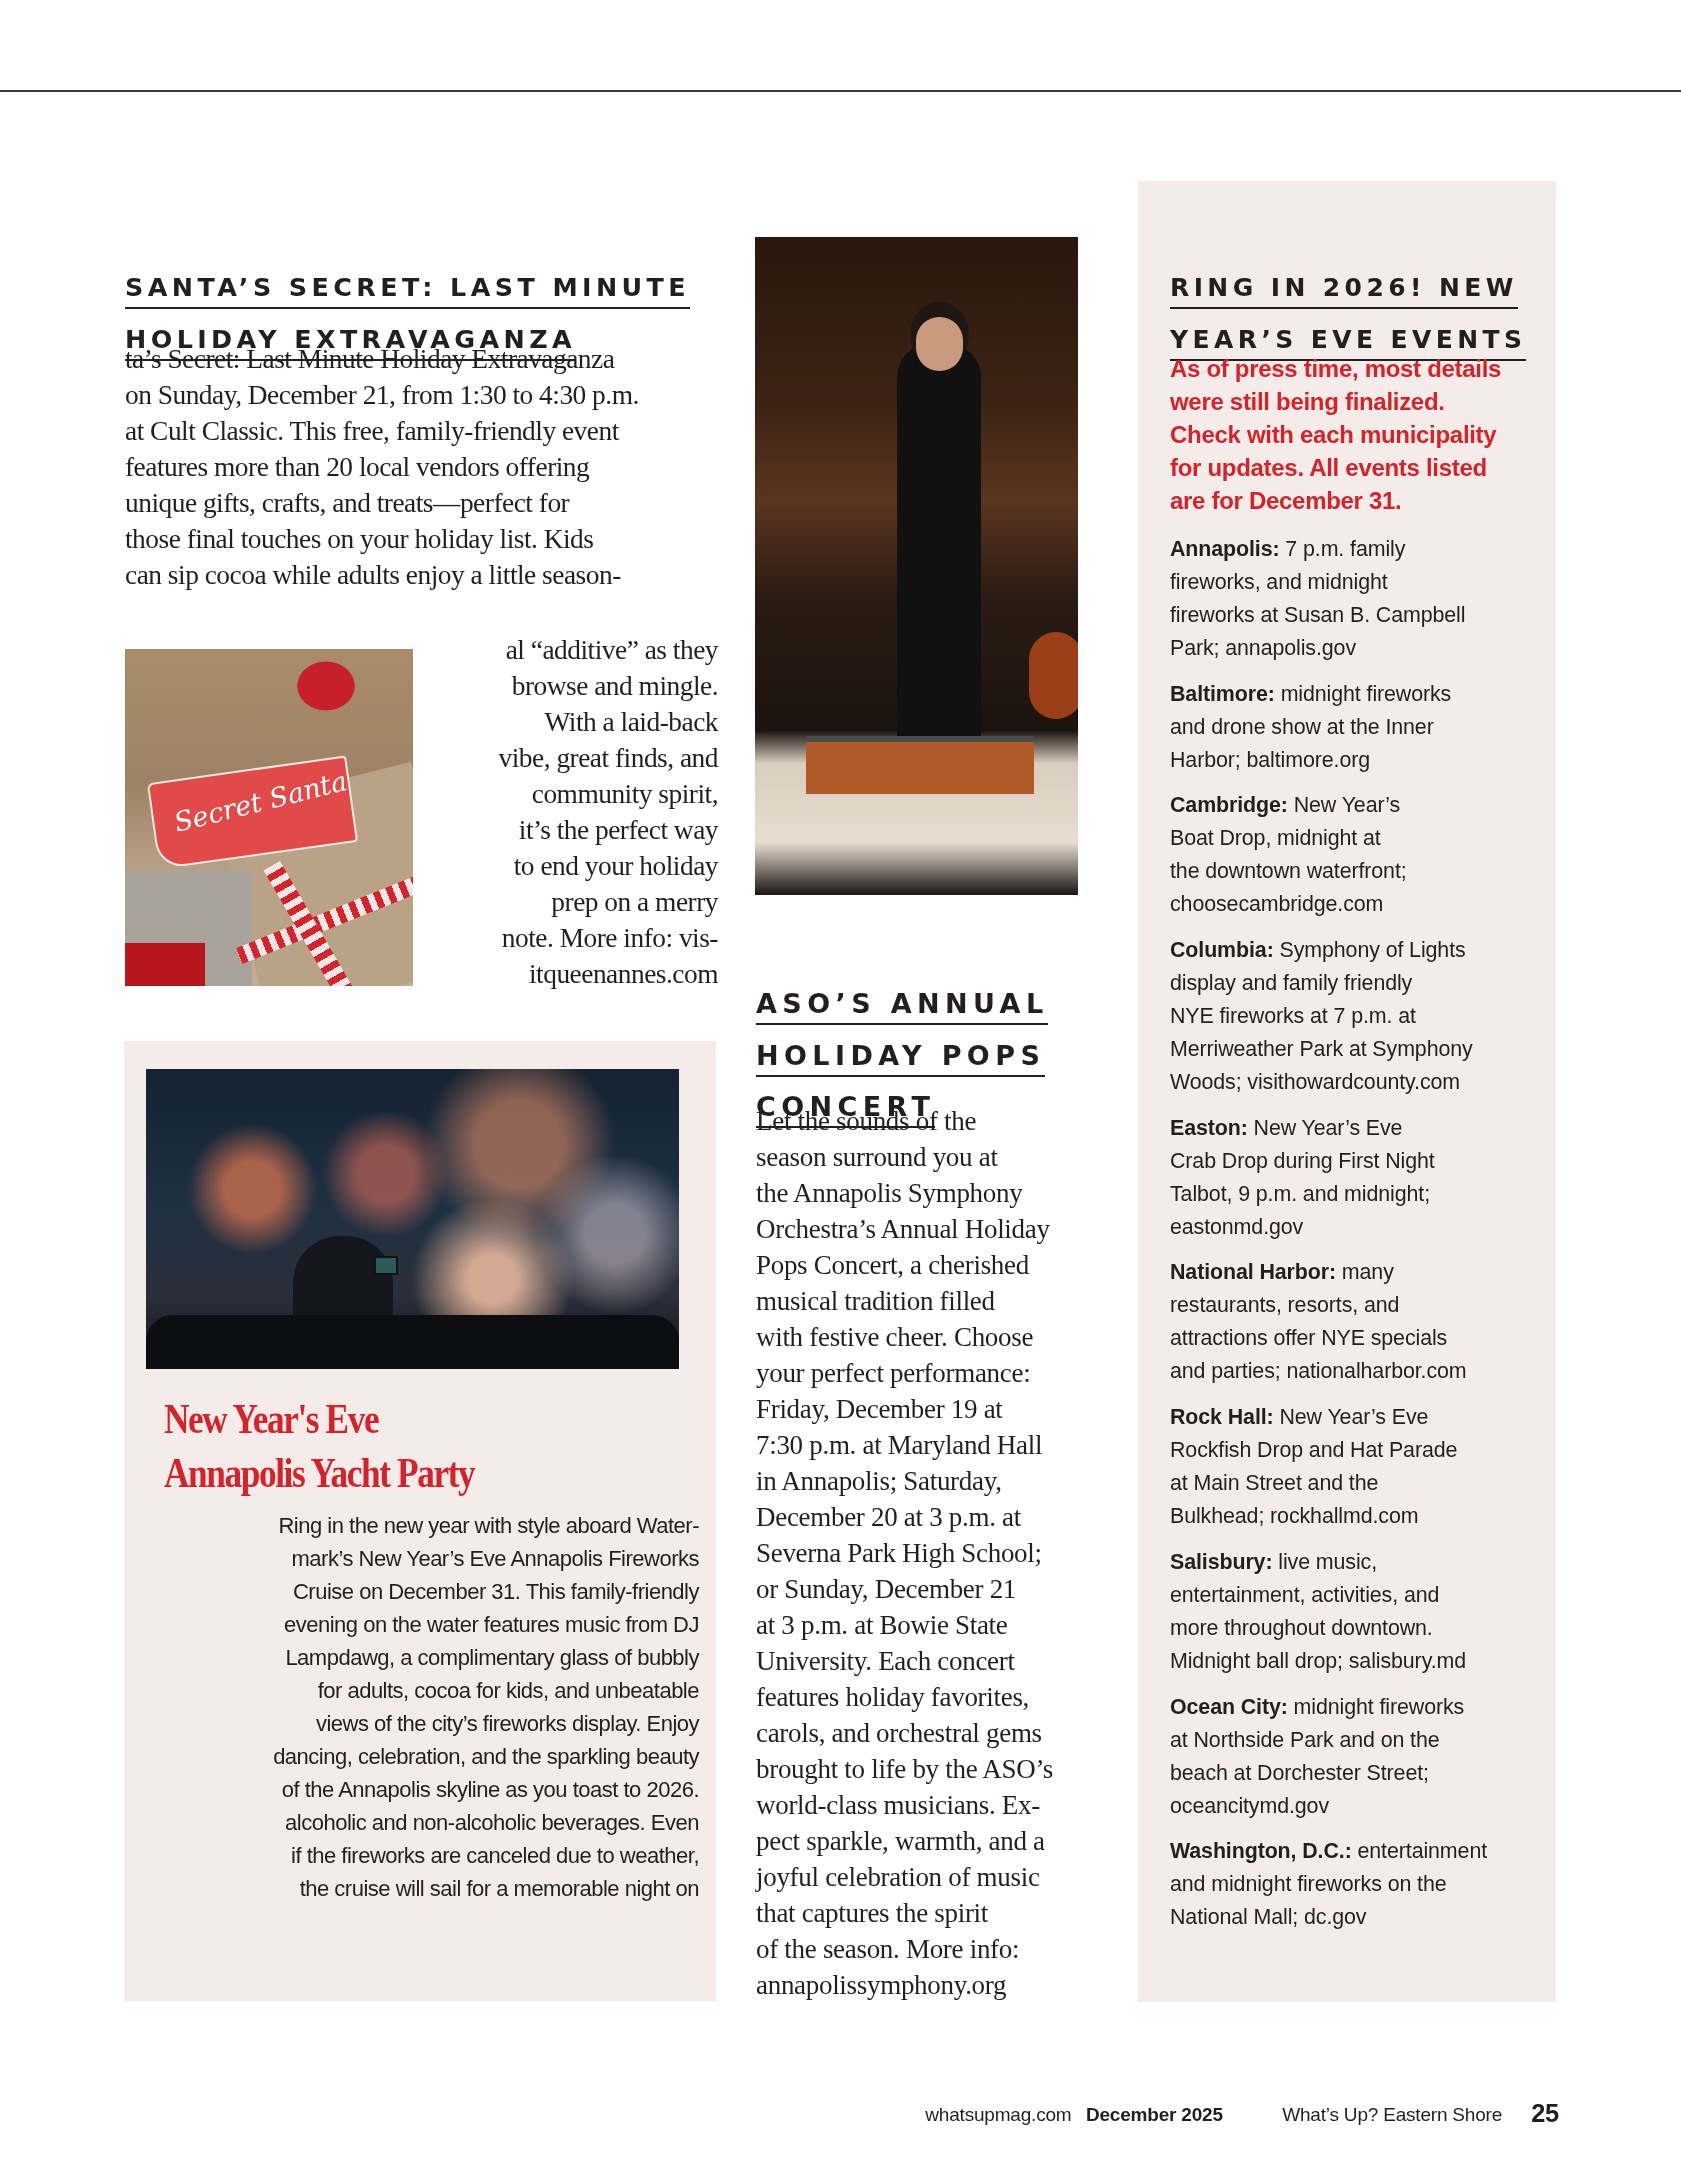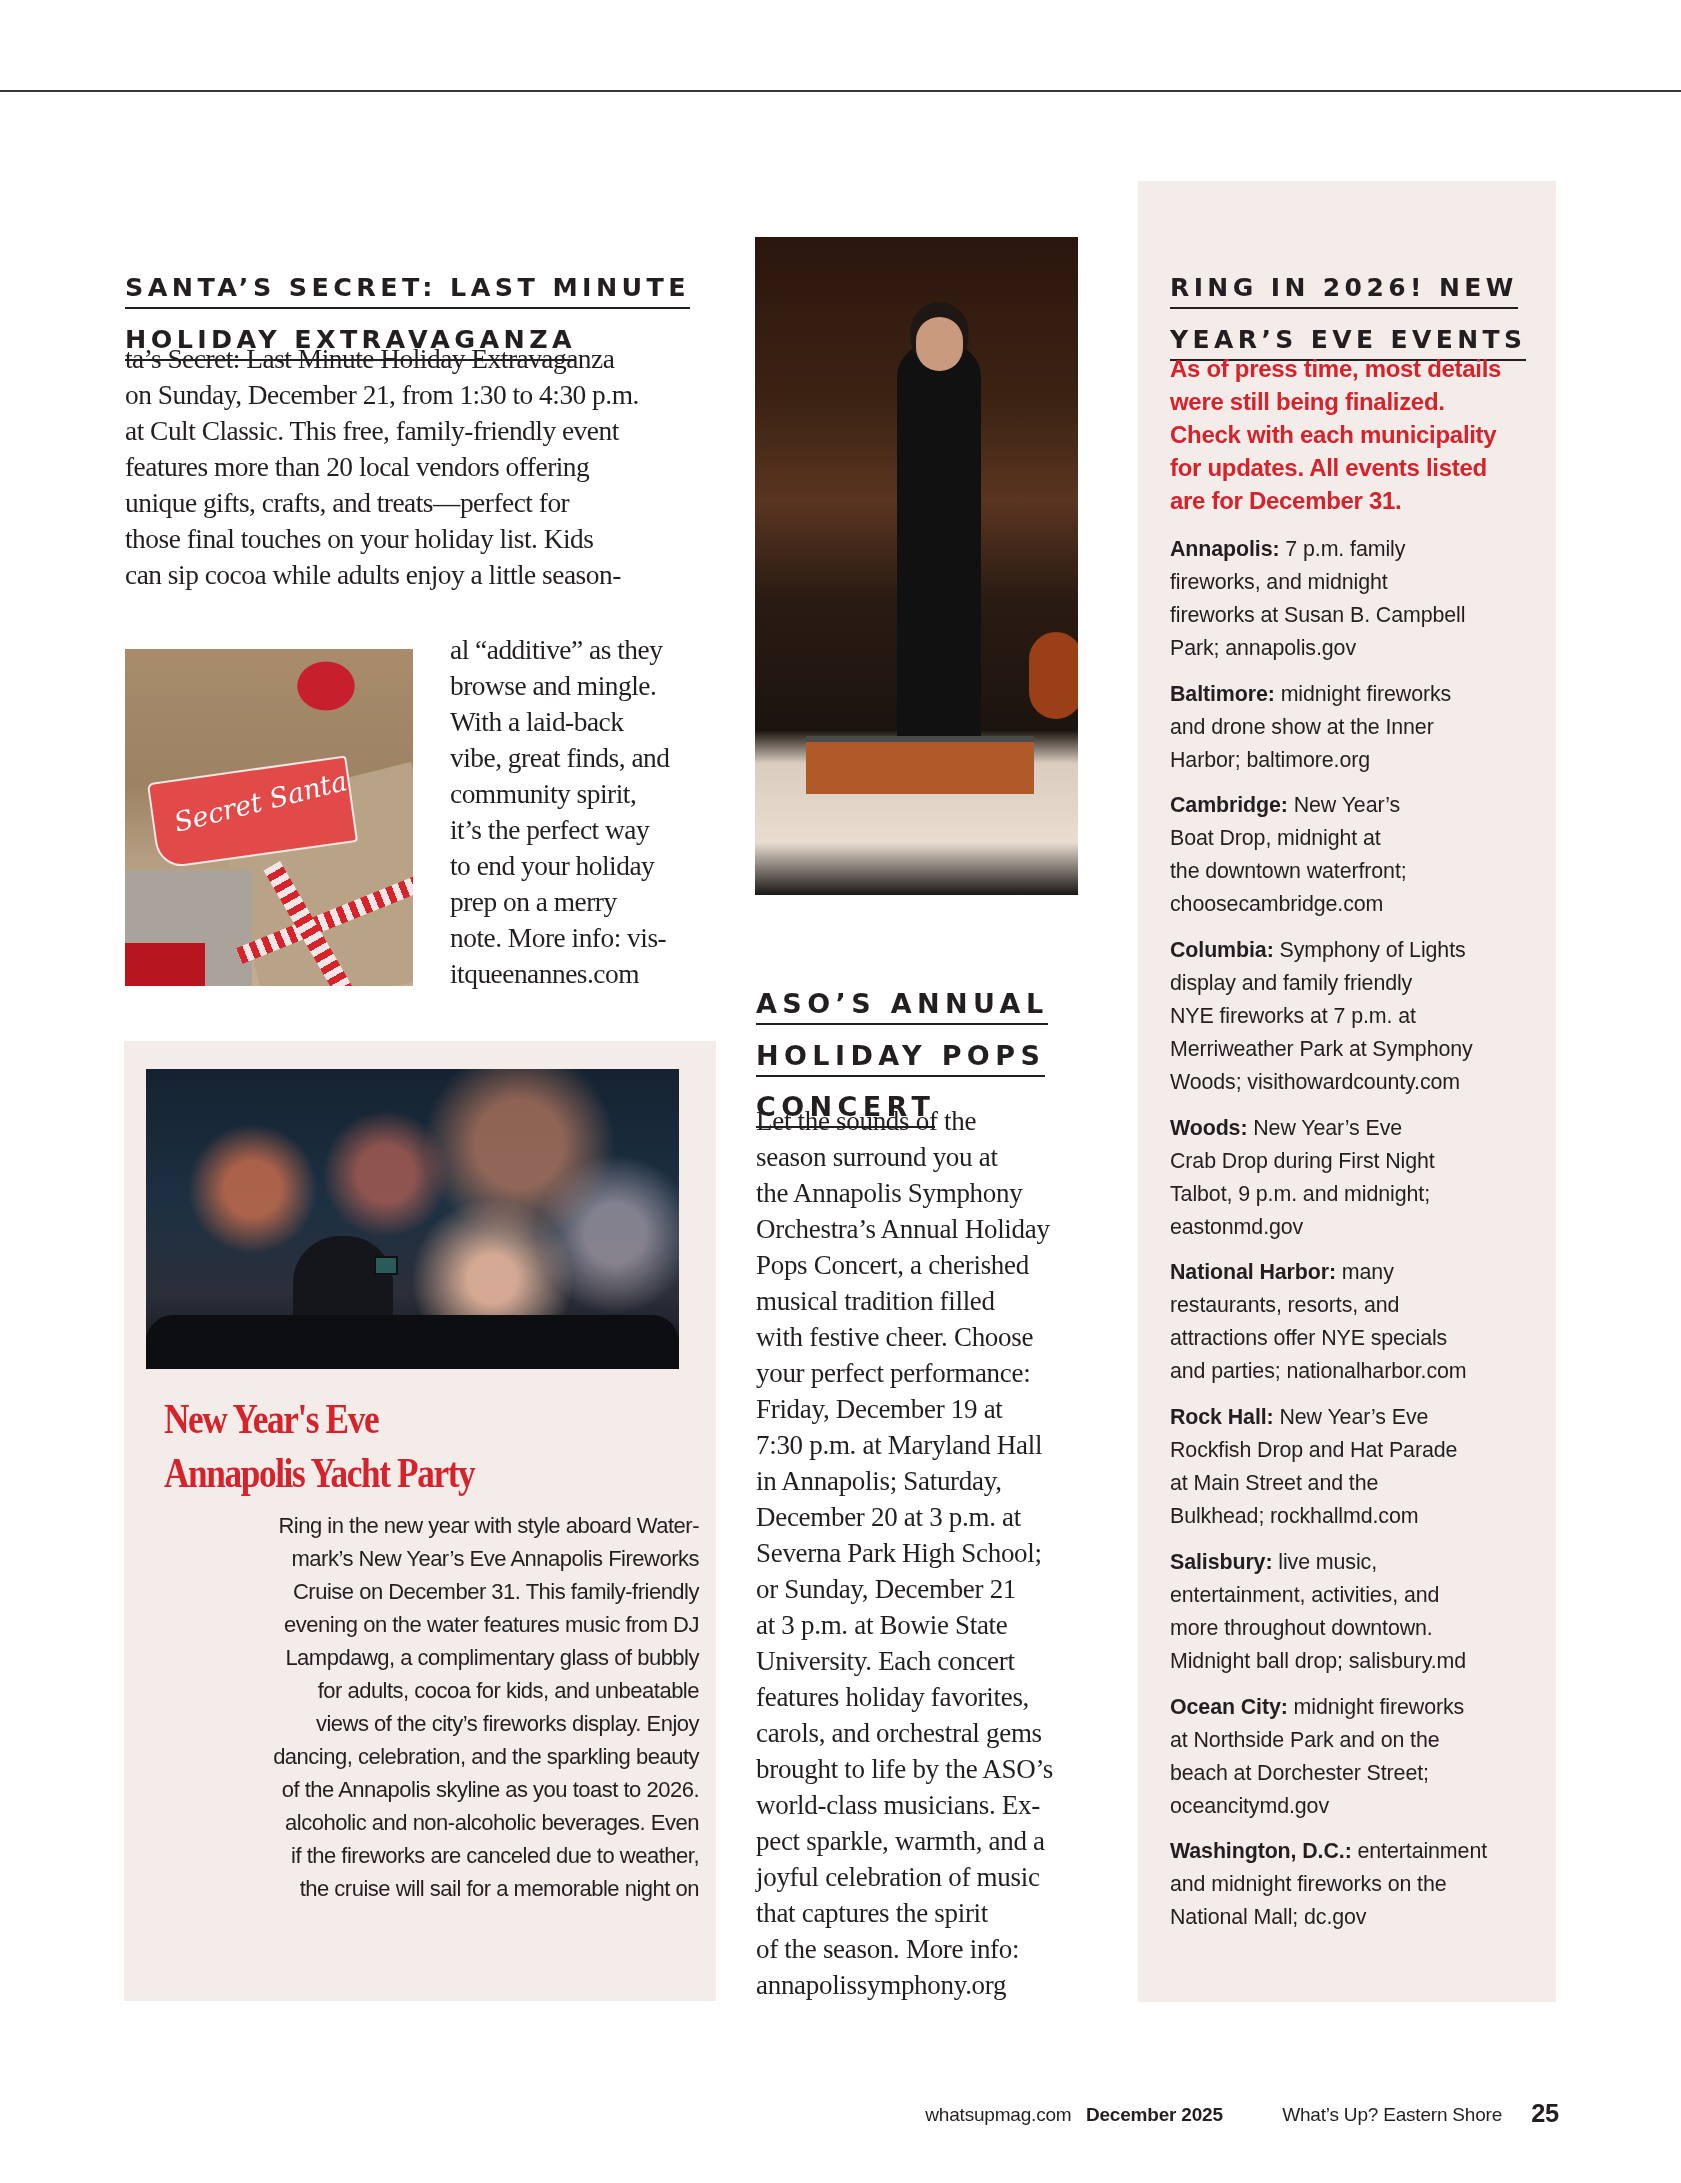--- a/index.html
+++ b/index.html
@@ -20,21 +20,21 @@
   
   .sans-body { font-family: "Liberation Sans", sans-serif; font-size: 23px; line-height: 33px; color: #231f20; text-align: right; }
   .sans-body .line { display: block; white-space: nowrap; }
 
   
   #santa-article { position: absolute; left: 125px; top: 228px; width: 582px; }
   #santa-article .kicker { font-size: 25.4px; letter-spacing: 4.4px; }
   #santa-body { position: absolute; left: 125px; top: 341px; width: 589px; }
   #santa-body .serif-body { font-size: 27.4px; letter-spacing: -0.5px; }
   #santa-wrap { position: absolute; left: 450px; top: 632px; width: 268px; }
-  #santa-wrap .serif-body { font-size: 27.4px; letter-spacing: -0.5px; }
+  #santa-wrap .serif-body { font-size: 27.4px; letter-spacing: -0.5px; text-align: right; }
 
   .photo { position: absolute; overflow: hidden; }
   #santa-photo { left: 125px; top: 649px; width: 288px; height: 337px;
     background:
       radial-gradient(ellipse 47px 40px at 201px 37px, #c7202c 0 60%, transparent 62%),
       linear-gradient(160deg, transparent 55%, rgba(255,255,255,0) 55%),
       linear-gradient(180deg, #a88c6c 0%, #9d8263 40%, #b59d82 62%, #c4ad90 100%);
   }
   #santa-photo .tag { position: absolute; left: 27px; top: 120px; width: 201px; height: 87px; background: #e24a4a; border: 2px solid #f3e8e4; border-radius: 6.7px 4px 4px 27px; transform: rotate(-8deg); }
   #santa-photo .tag-text { position: absolute; left: 47px; top: 137px; font-family: "DejaVu Serif", serif; font-style: italic; color: #fff; font-size: 27px; transform: rotate(-14deg); }
@@ -251,21 +251,21 @@
     <span class="line">choosecambridge.com</span>
   </div>
   <div class="nye-item">
     <span class="line"><b>Columbia:</b><span> Symphony of Lights</span></span>
     <span class="line">display and family friendly</span>
     <span class="line">NYE fireworks at 7 p.m. at</span>
     <span class="line">Merriweather Park at Symphony</span>
     <span class="line">Woods; visithowardcounty.com</span>
   </div>
   <div class="nye-item">
-    <span class="line"><b>Woods:</b><span> New Year’s Eve</span></span>
+    <span class="line"><b>Easton:</b><span> New Year’s Eve</span></span>
     <span class="line">Crab Drop during First Night</span>
     <span class="line">Talbot, 9 p.m. and midnight;</span>
     <span class="line">eastonmd.gov</span>
   </div>
   <div class="nye-item">
     <span class="line"><b>National Harbor:</b><span> many</span></span>
     <span class="line">restaurants, resorts, and</span>
     <span class="line">attractions offer NYE specials</span>
     <span class="line">and parties; nationalharbor.com</span>
   </div>

